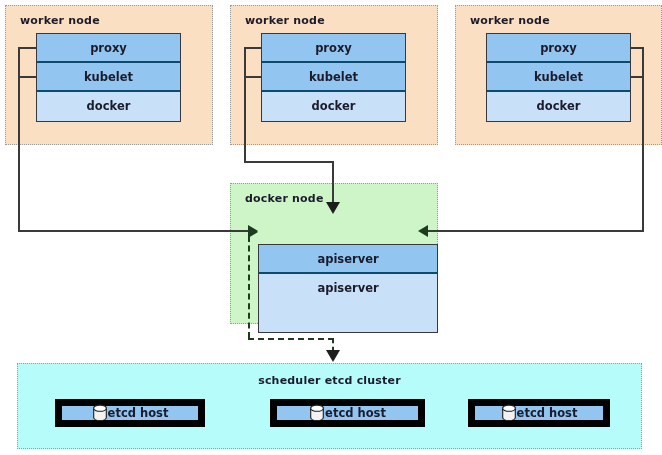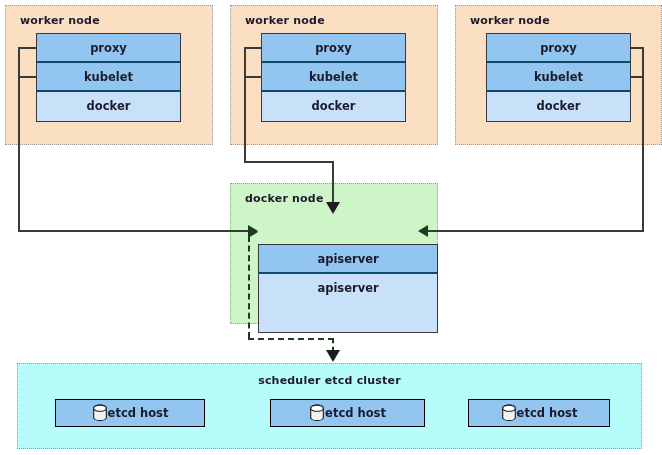--- a/index.html
+++ b/index.html
@@ -55,21 +55,21 @@
     border-bottom: 2px solid #0c4a6e;
     background: #92c5f0;
   }
   .cell.light { background: #c8e0f8; }
   .cell.last  { border-bottom: none; }
 
   .etcd-host {
     position: absolute;
     box-sizing: border-box;
     height: 28px;
-    border: 1px solid #000000;
+    border: 7px solid #000000;
     background: #92c5f0;
     display: flex;
     align-items: center;
     justify-content: center;
   }
   .etcd-host .label {
     font-size: 11.5px;
     font-weight: bold;
     color: #1b1b2b;
   }

